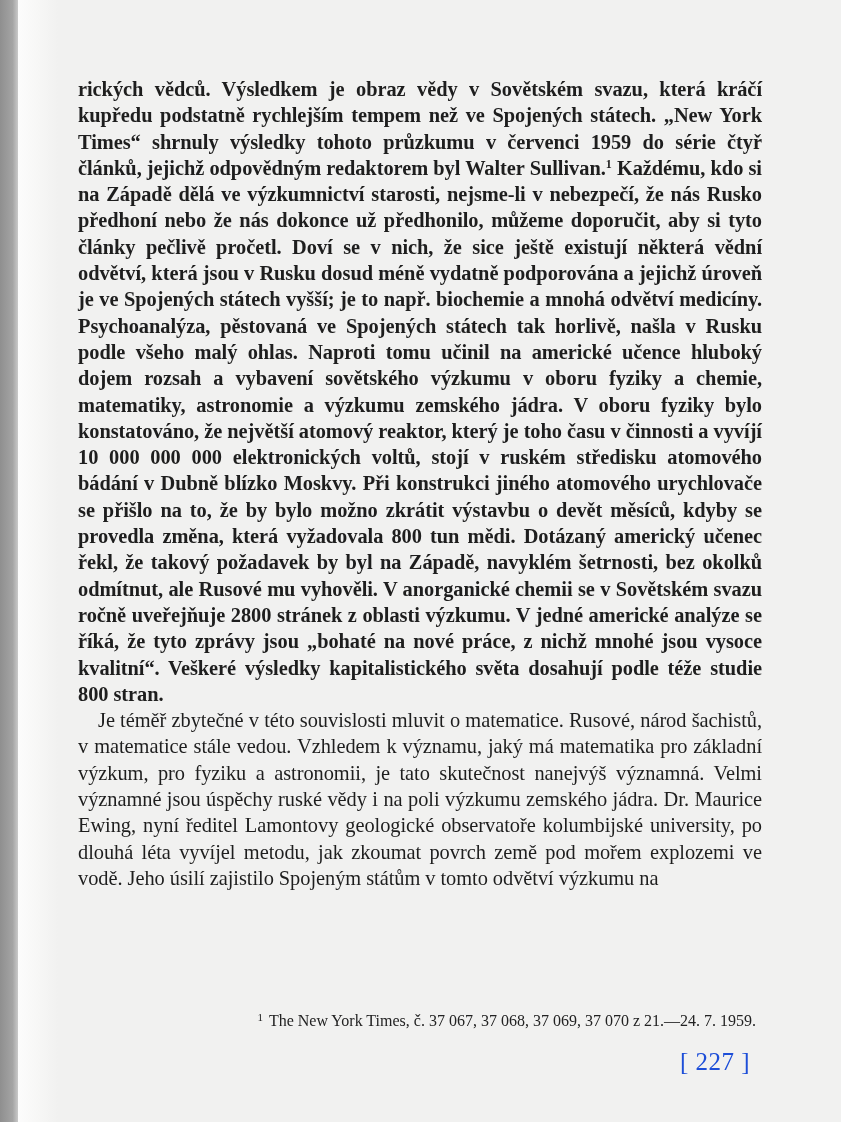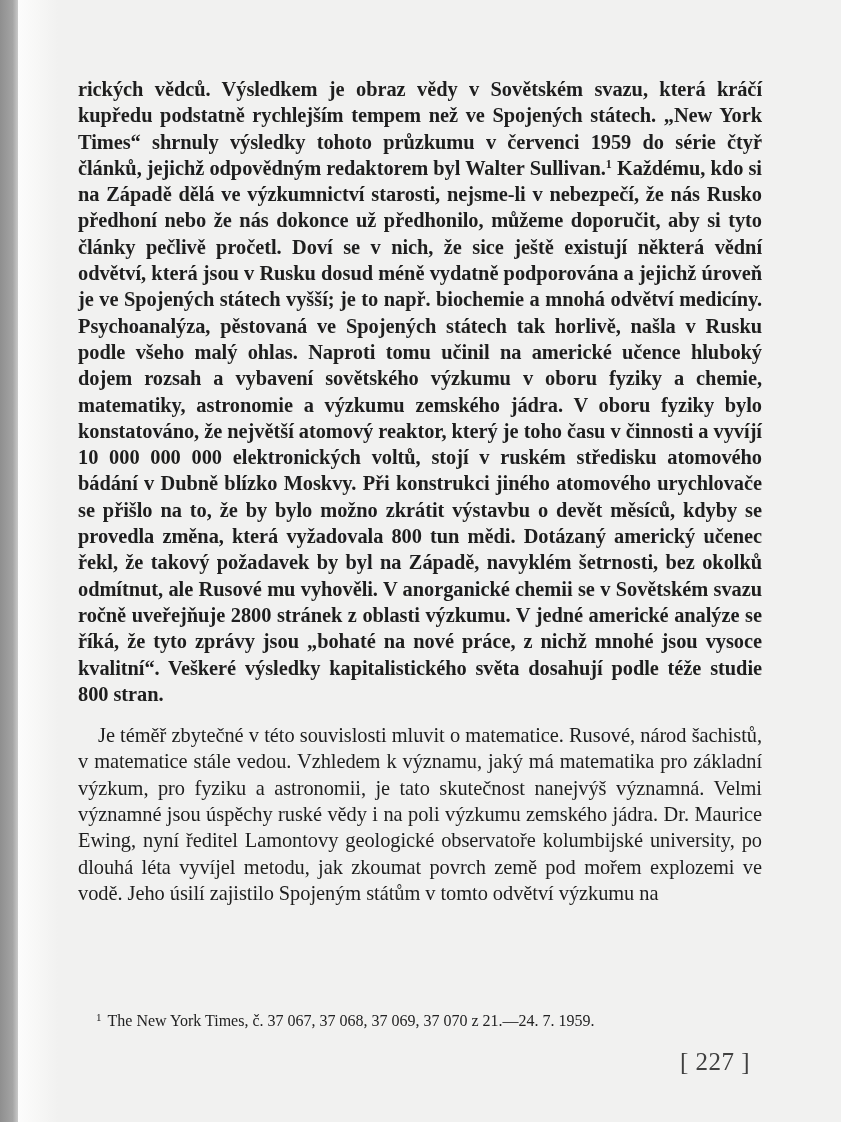--- a/index.html
+++ b/index.html
@@ -23,33 +23,33 @@
     }
     .body-text p {
       margin: 0;
       font-family: "Liberation Serif", serif;
       font-size: 20.4px;
       line-height: 26.3px;
       text-align: justify;
       letter-spacing: -0.05px;
       word-spacing: 0px;
     }
-    .body-text p.indent { text-indent: 20px; margin-top: 15px; }
+    .body-text p.indent { text-indent: 20px; }
     .body-text p.cont { text-indent: 0; font-weight: bold; }
     sup.fnref { font-size: 12px; line-height: 0; vertical-align: 7px; }
     .footnote {
       position: absolute; left: 96px; top: 1007px; width: 660px;
       font-family: "Liberation Serif", serif;
-      font-size: 16px; line-height: 20px; color: #222;
+      font-size: 16px; line-height: 20px; color: #222; text-align: right;
     }
     .footnote .fn-mark { font-size: 11px; vertical-align: 5px; margin-right: 6px; }
     .page-number {
       position: absolute; left: 680px; top: 1048px;
       font-family: "Liberation Serif", serif;
-      font-size: 25px; color: #404040; letter-spacing: 0.5px;
+      font-size: 25px; color: #1d4ed8; letter-spacing: 0.5px;
     }
   </style>
 </head>
 <body>
 
 <div class="binding"></div>
 <div class="binding-glow"></div>
 
 <div class="page body-text">
   <p class="cont"><span>rických vědců. Výsledkem je obraz vědy v Sovětském svazu, která kráčí kupředu podstatně rychlejším tempem než ve Spojených státech. „New York Times“ shrnuly výsledky tohoto průzkumu v červenci 1959 do série čtyř článků, jejichž odpovědným redaktorem byl Walter Sullivan.</span><sup class="fnref">1</sup> <span>Každému, kdo si na Západě dělá ve výzkumnictví starosti, nejsme-li v nebezpečí, že nás Rusko předhoní nebo že nás dokonce už předhonilo, můžeme doporučit, aby si tyto články pečlivě pročetl. Doví se v nich, že sice ještě existují některá vědní odvětví, která jsou v Rusku dosud méně vydatně podporována a jejichž úroveň je ve Spojených státech vyšší; je to např. biochemie a mnohá odvětví medicíny. Psychoanalýza, pěstovaná ve Spojených státech tak horlivě, našla v Rusku podle všeho malý ohlas. Naproti tomu učinil na americké učence hluboký dojem rozsah a vybavení sovětského výzkumu v oboru fyziky a chemie, matematiky, astronomie a výzkumu zemského jádra. V oboru fyziky bylo konstatováno, že největší atomový reaktor, který je toho času v činnosti a vyvíjí 10 000 000 000 elektronických voltů, stojí v ruském středisku atomového bádání v Dubně blízko Moskvy. Při konstrukci jiného atomového urychlovače se přišlo na to, že by bylo možno zkrátit výstavbu o devět měsíců, kdyby se provedla změna, která vyžadovala 800 tun mědi. Dotázaný americký učenec řekl, že takový požadavek by byl na Západě, navyklém šetrnosti, bez okolků odmítnut, ale Rusové mu vyhověli. V anorganické chemii se v Sovětském svazu ročně uveřejňuje 2800 stránek z oblasti výzkumu. V jedné americké analýze se říká, že tyto zprávy jsou „bohaté na nové práce, z nichž mnohé jsou vysoce kvalitní“. Veškeré výsledky kapitalistického světa dosahují podle téže studie 800 stran.</span></p>

